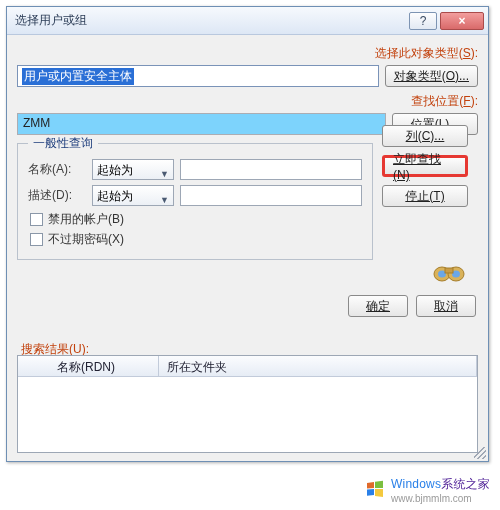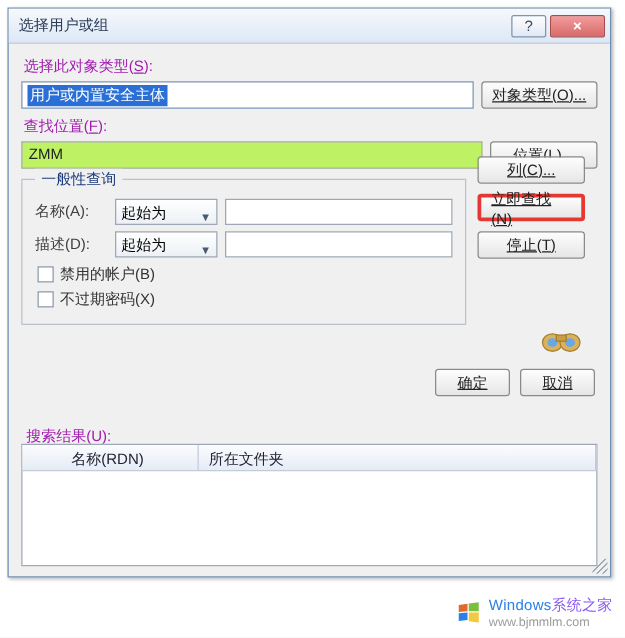--- a/index.html
+++ b/index.html
@@ -7,30 +7,30 @@
 
   .dialog { position: absolute; left: 6px; top: 6px; width: 483px; height: 456px; border: 1px solid #6e8fb4; background: #f0f0f0; box-shadow: 1px 1px 3px rgba(0,0,0,0.3); }
 
   .titlebar { height: 28px; background: linear-gradient(#f6f9fd,#dde7f5); display:flex; align-items:center; padding:0 4px; border-bottom:1px solid #b9c8de; }
   .titlebar .title { flex:1; color:#2a3b55; padding-left:4px; }
   .tb-btn { width:28px; height:18px; margin-left:3px; border:1px solid #7d94b3; background:linear-gradient(#fdfdfe,#e2e9f3); border-radius:2px; display:flex;align-items:center;justify-content:center; color:#3b4b63; font-size:11px;}
   .tb-close { width:44px; background:linear-gradient(#f29d9d,#d96a6a); border-color:#aa4b4b; color:#fff; font-weight:bold;}
 
   .content { padding: 8px 10px 0 10px; }
 
-  .lbl { color:#a21caf; margin:2px 0 3px 2px; }
+  .lbl { color:#c2410c; margin:2px 0 3px 2px;text-align:right; }
   .lbl .uline { text-decoration: underline; }
 
   .objtype-row { display:flex; gap:6px; margin-bottom:6px; }
   .objtype-field { flex:1; height:22px; border:1px solid #7a93b8; background:#fff; padding:2px 4px; }
   .objtype-field .sel { background:#2a6fd6; color:#fff; padding:0 2px; display:inline-block; }
   .btn { height:22px; min-width:86px; border:1px solid #8a8a8a; background:linear-gradient(#fdfdfd,#e6e6e6); border-radius:3px; padding:0 8px; display:inline-flex;align-items:center;justify-content:center; color:#222;text-decoration:underline;}
 
   .loc-row { display:flex; gap:6px; margin-bottom:8px;}
-  .loc-field { flex:1; height:22px; border:1px solid #abadb3; background:#bef264; padding:2px 5px; color:#222;}
+  .loc-field { flex:1; height:22px; border:1px solid #abadb3; background:#7dd3fc; padding:2px 5px; color:#222;}
 
   .groupbox { position:relative; border:1px solid #b9c1cc; margin:6px 0 8px 0; padding: 10px 10px 8px 10px; width:356px;}
   .groupbox .legend { position:absolute; top:-9px; left:10px; background:#f0f0f0; padding:0 5px; color:#1a3a7a;}
 
   .fr { display:flex; align-items:center; margin:5px 0;}
   .fr .flabel{ width:64px; color:#404040;}
   .combo { width:82px; height:21px; border:1px solid #9da7b5; background:linear-gradient(#fff,#ecf0f5); display:flex;align-items:flex-end;justify-content:space-between;padding:0 4px;margin-right:6px;}
   .combo .arrow{ font-size:9px;color:#4a5a72;}
   .tinput { flex:1; height:21px; border:1px solid #9da7b5; background:#fff;}
 
@@ -54,21 +54,21 @@
   .results-label{ position:absolute; left:12px; top:332px;}
   .results { position:absolute; left:10px; right:10px; top:348px; bottom:8px; border:1px solid #9da7b5; background:#fff;}
   .results .hdr{ display:flex; height:21px; background:linear-gradient(#fbfcfe,#e6ecf5); border-bottom:1px solid #c2cbda;}
   .results .hcell{ padding:3px 8px; border-right:1px solid #c2cbda; color:#223;}
   .results .hcell.c1{ width:110px;margin-left:31px;}
   .results .hcell.c2{ flex:1;}
 
   .watermark { position:absolute; right:10px; bottom:6px; display:flex; align-items:center; gap:6px; color:#1a6fd6;}
   .wm-logo { width:20px;height:18px;}
   .wm-main { font-size:16px; color:#2a80e8; letter-spacing:0.2px;}
-  .wm-main .grey{ color:#8b5cf6;}
+  .wm-main .grey{ color:#4c1d95;}
   .wm-sub { font-size:10px; color:#9a9a9a;}
 
   .resize-grip{position:absolute;right:2px;bottom:2px;width:12px;height:12px;background:
     linear-gradient(135deg,transparent 0 40%,#a0a8b5 40% 48%,transparent 48% 60%,#a0a8b5 60% 68%,transparent 68% 80%,#a0a8b5 80% 88%,transparent 88%);}
 </style>
 </head>
 <body>
 
 <div class="dialog">
   <div class="titlebar">

